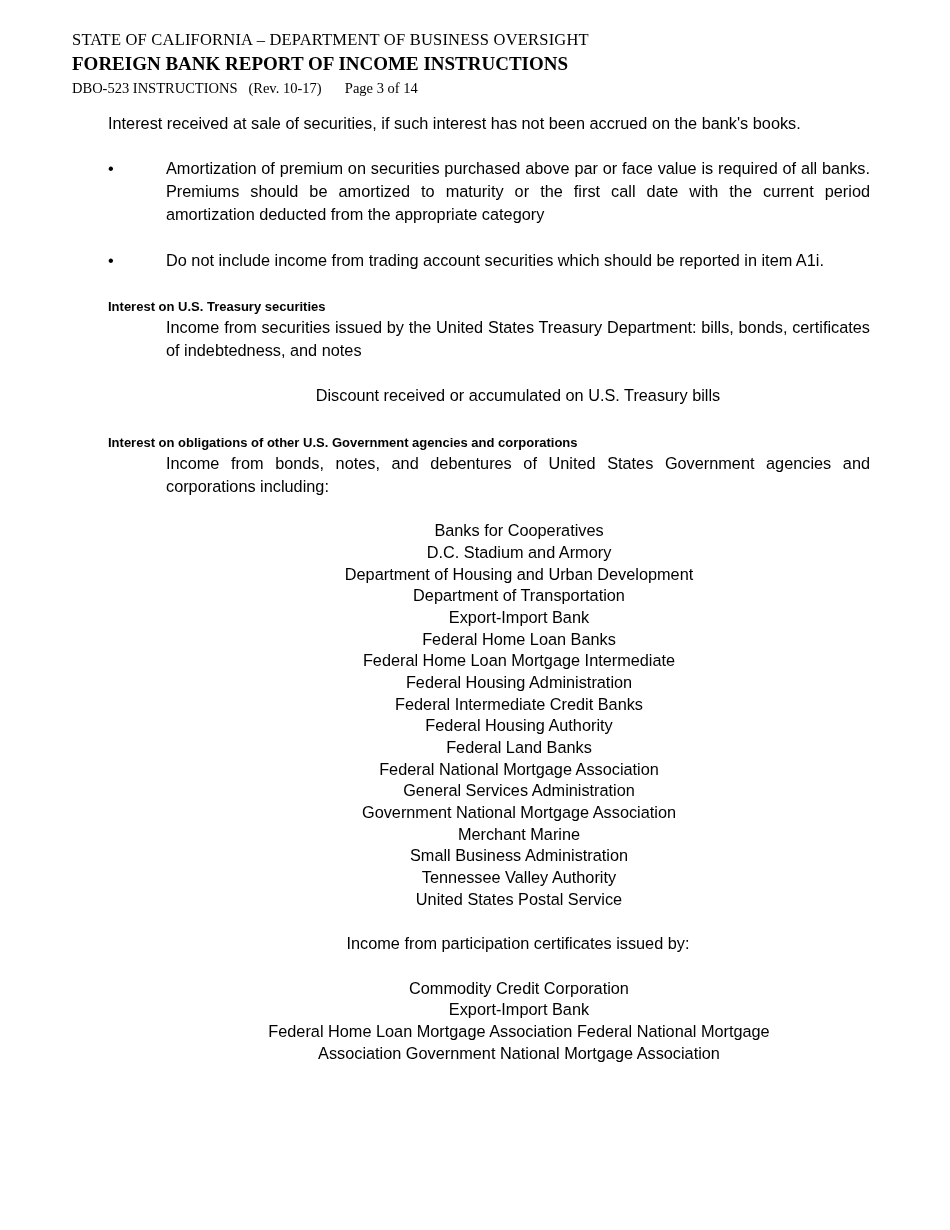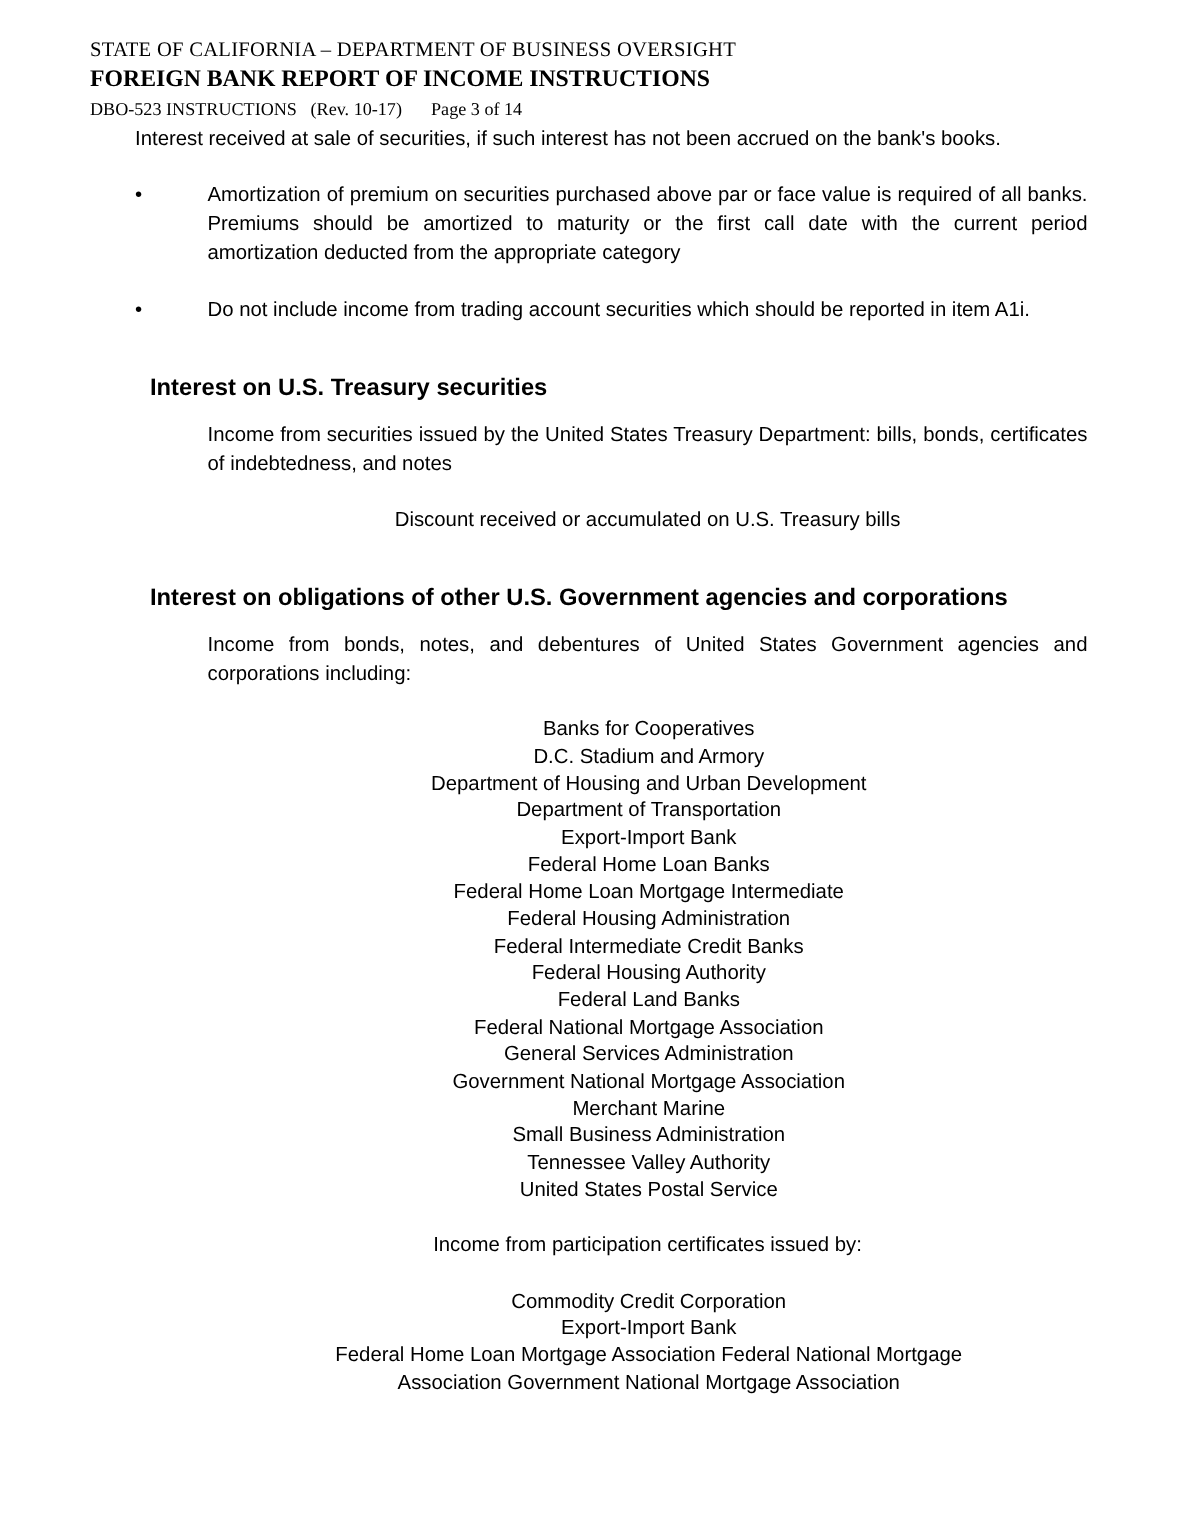--- a/index.html
+++ b/index.html
@@ -51,21 +51,21 @@
     margin-top: 3px;
     white-space: nowrap;
   }
   .hdr-sub .gap {
     display: inline-block;
     width: 16px;
   }
   .body {
     position: absolute;
     left: 108px;
-    top: 100px;
+    top: 112px;
     width: 762px;
     font-size: 16.3px;
     line-height: 1.42;
   }
   .para {
     text-align: justify;
     margin: 0;
   }
   .spacer-md { height: 22px; }
   .spacer-lg { height: 26px; }
@@ -85,22 +85,22 @@
     flex: 1 1 auto;
     text-align: justify;
     line-height: 1.42;
   }
   .bullet-text.last-left {
     text-align: left;
   }
 
   .section-head {
     font-weight: bold;
-    font-size: 19px;
-    margin: 12px;
+    font-size: 13px;
+    margin: 0;
   }
   .indent-1 {
     margin-left: 58px;
     text-align: justify;
   }
   .indent-1.left {
     text-align: center;
   }
   .indent-2 {
     margin-left: 60px;

